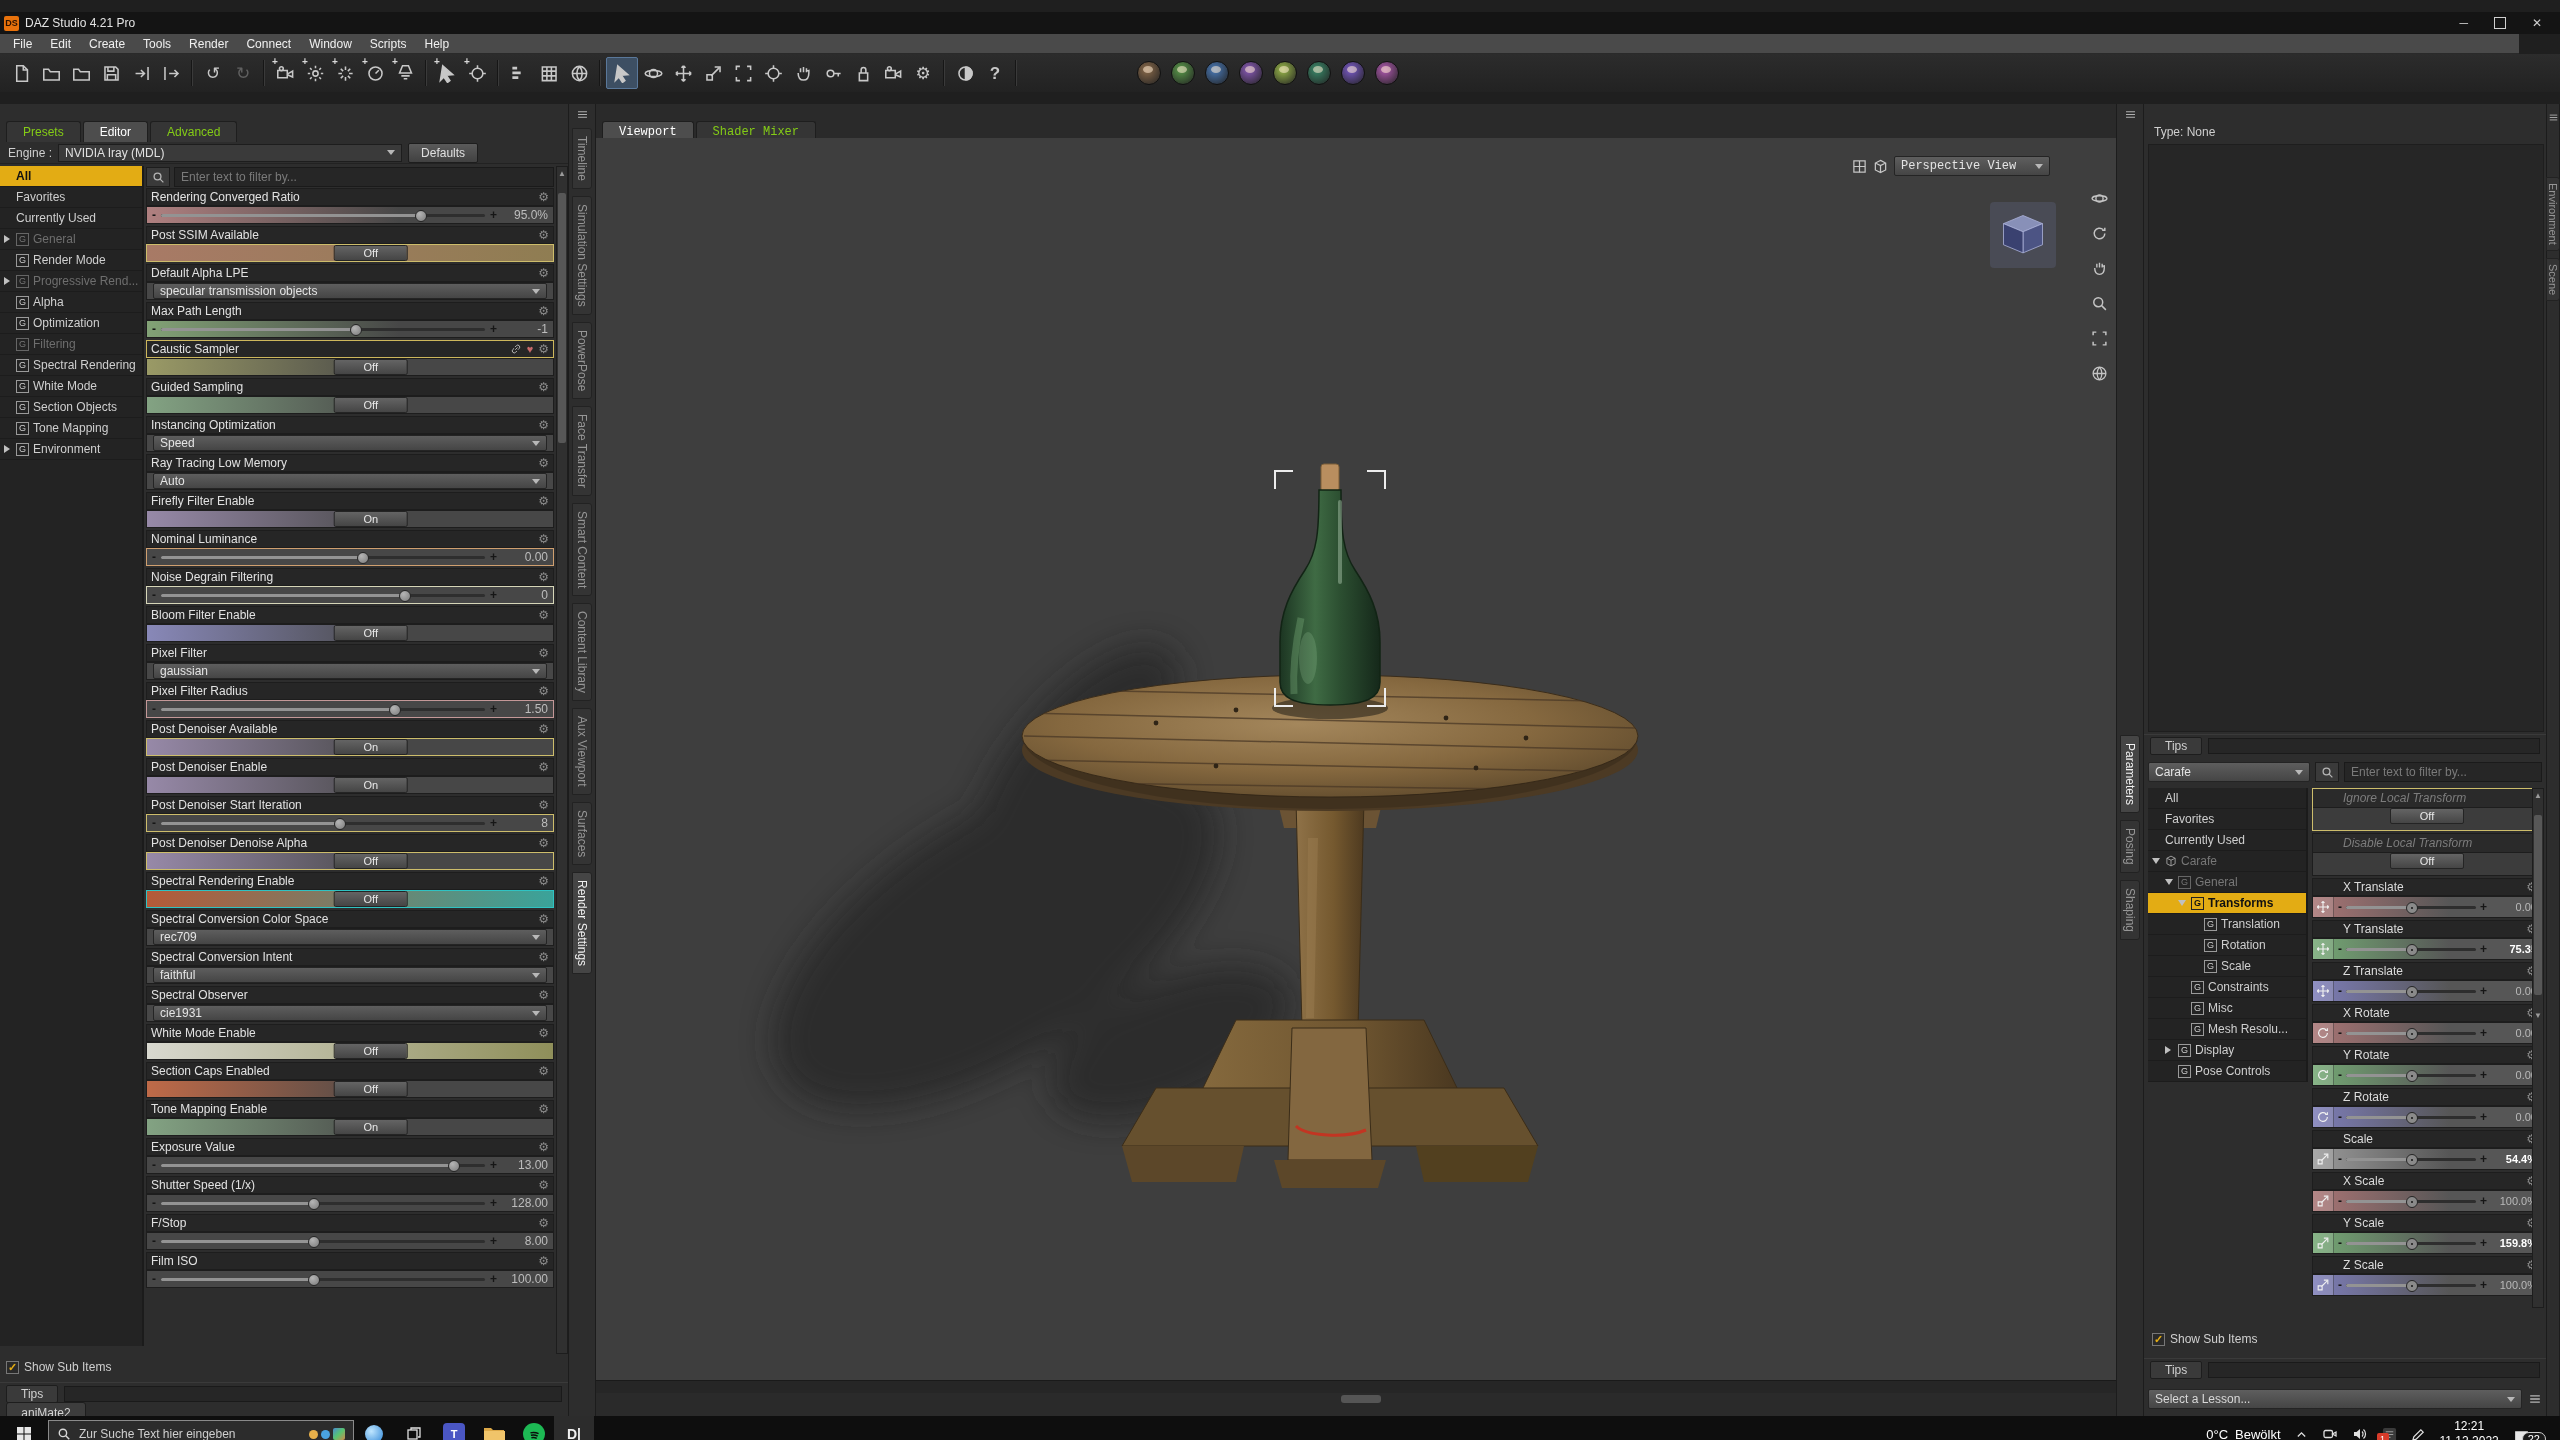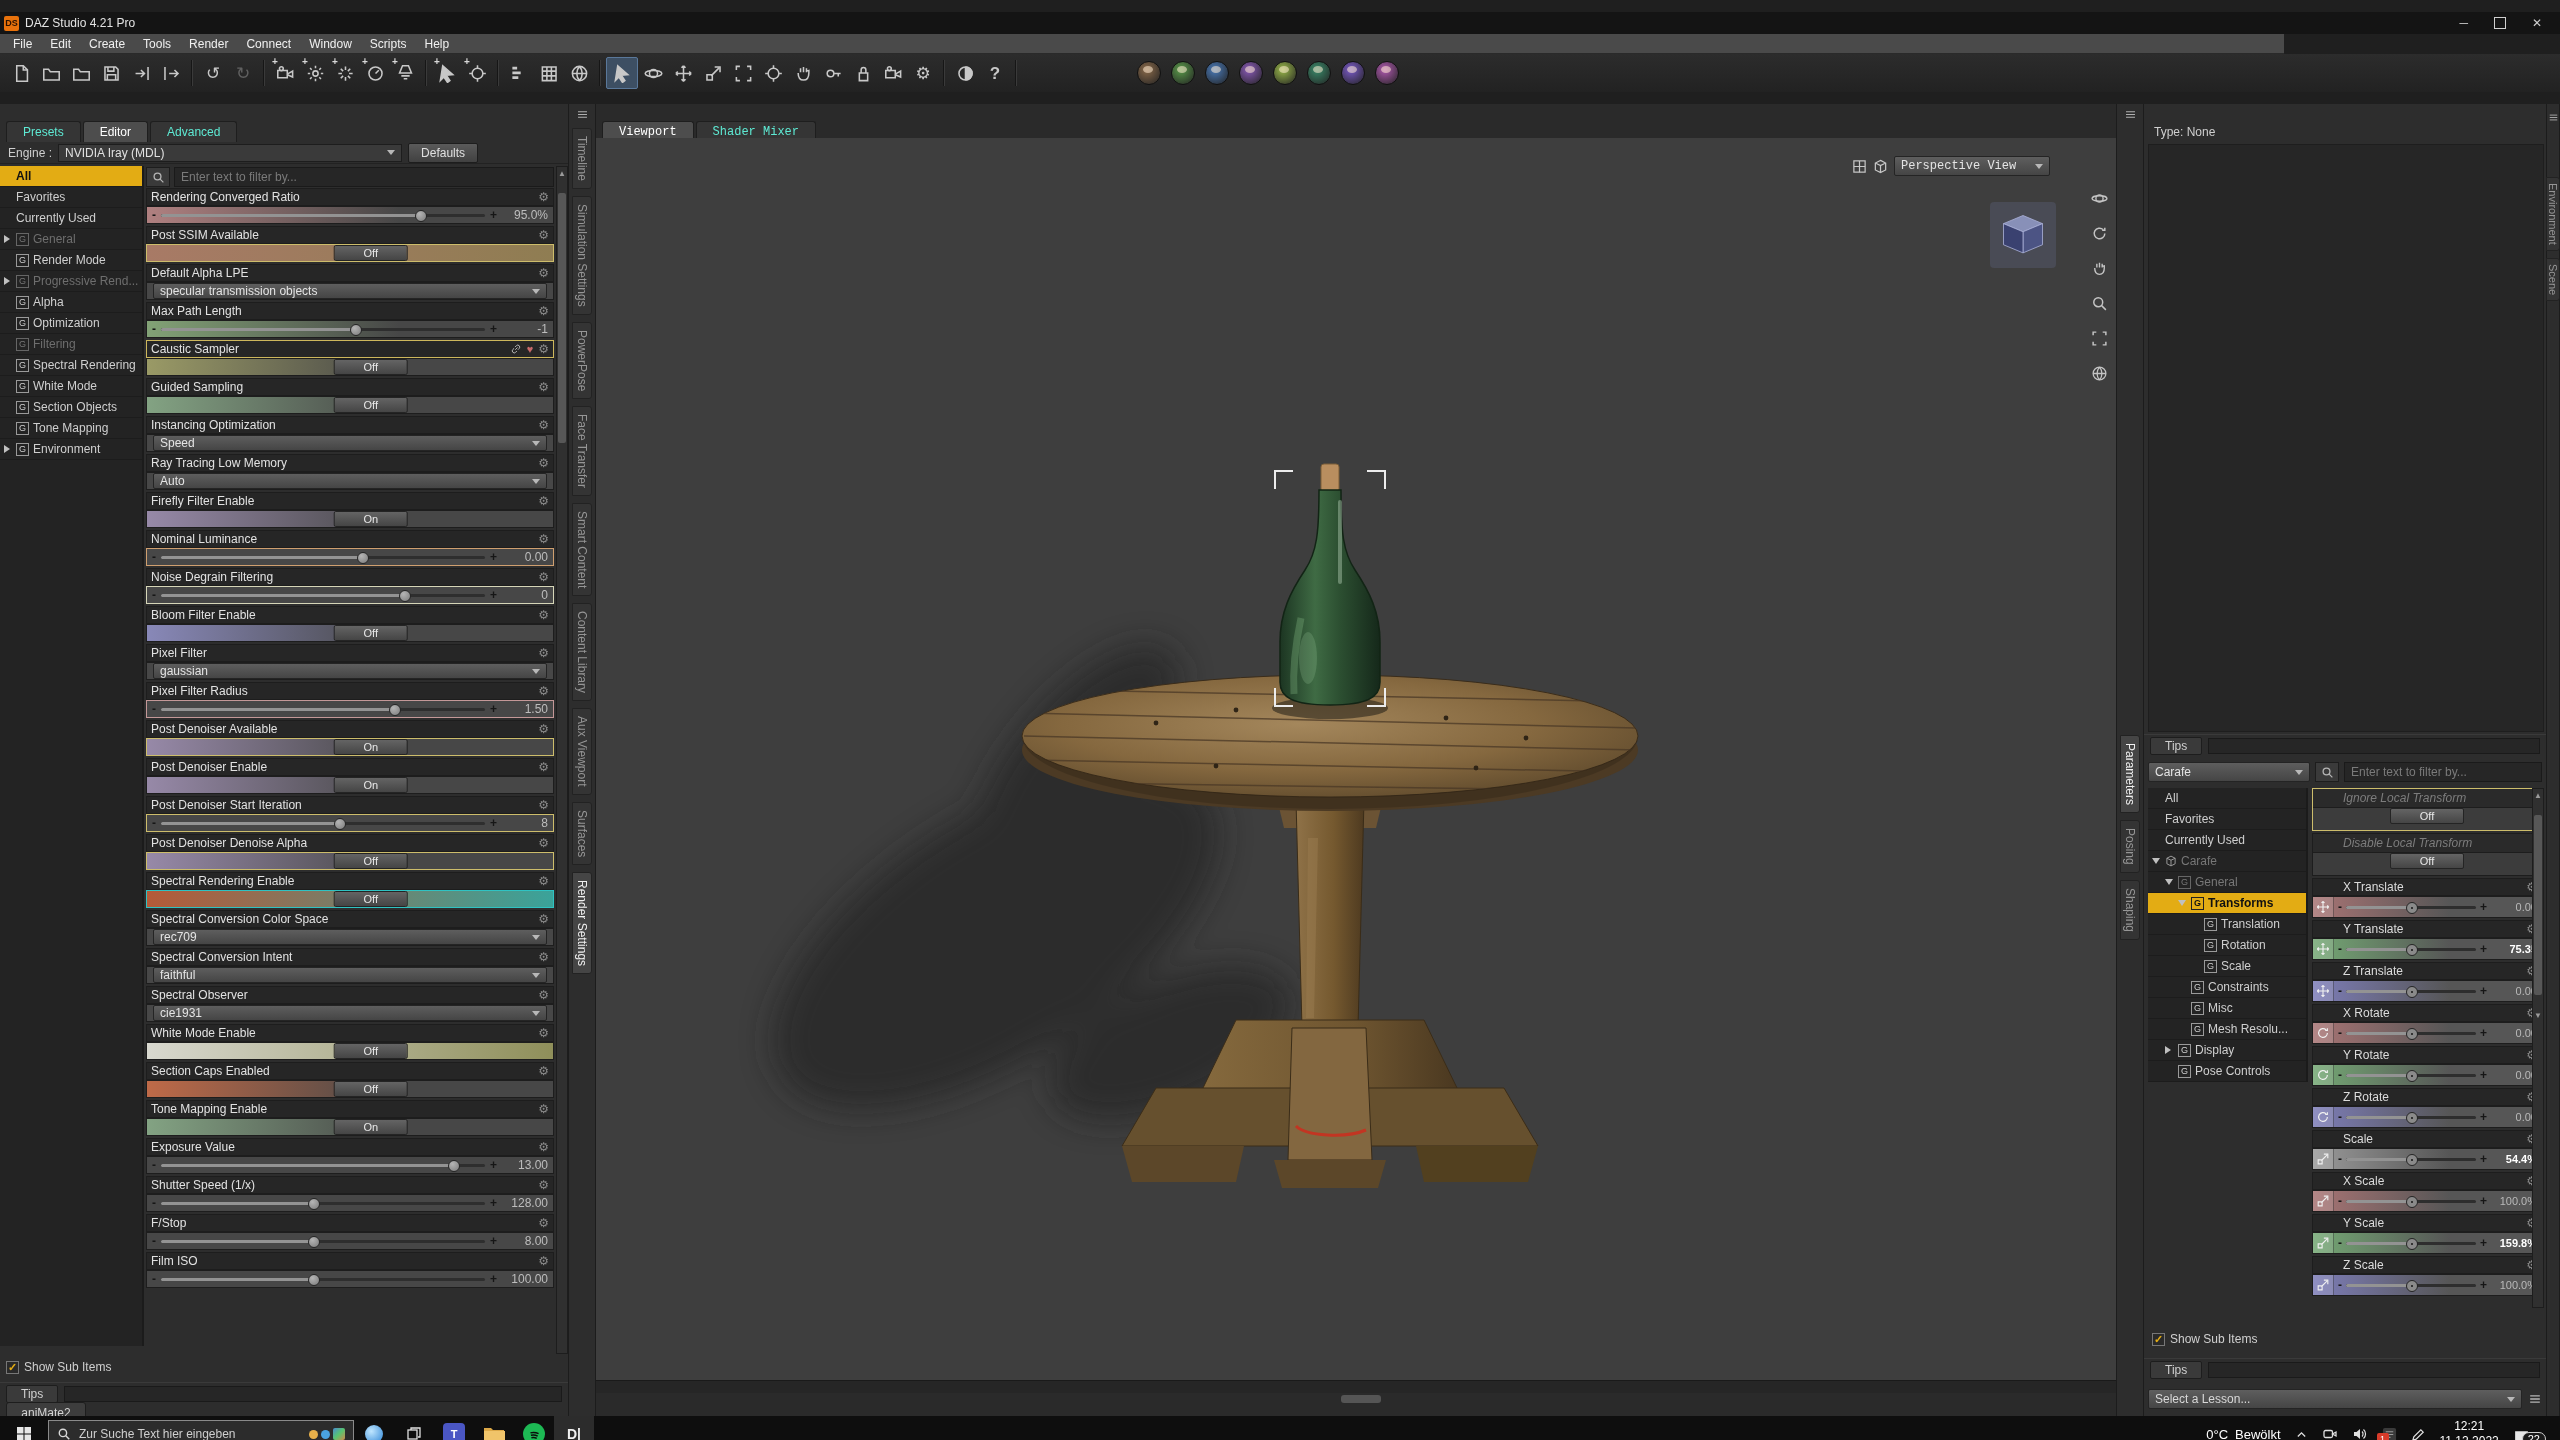--- a/index.html
+++ b/index.html
@@ -5,37 +5,37 @@
   html,body{margin:0;padding:0;background:#1a1a1a;font-family:"Liberation Sans",sans-serif;}
   #stage{position:relative;width:2560px;height:1440px;overflow:hidden;background:#1f1f1f;color:#ddd;font-size:12px;}
   .abs{position:absolute;margin-top:12px;}
   .ic{display:inline-flex;align-items:center;justify-content:center;vertical-align:middle;}
   .ic svg{display:block;}
   
   #titlebar{left:0;top:0;width:2560px;height:22px;background:#141414;display:flex;align-items:center;}
   #dslogo{width:15px;height:15px;margin:0 6px 0 4px;background:#e8720c;border-radius:2px;color:#2a1200;font-size:9px;font-weight:bold;display:flex;align-items:center;justify-content:center;}
   #wintitle{color:#e4e4e4;font-size:12px;}
   #winbtns{margin-left:auto;display:flex;align-items:center;gap:26px;padding-right:18px;color:#cfcfcf;font-size:12px;}
-  #menubar{left:0;top:22px;width:2284px;height:20px;background:#4a4a4a;display:flex;align-items:center;padding-left:4px;box-sizing:border-box;border-bottom:1px solid #2a2a2a;}
+  #menubar{left:0;top:22px;width:2519px;height:20px;background:#4a4a4a;display:flex;align-items:center;padding-left:4px;box-sizing:border-box;border-bottom:1px solid #2a2a2a;}
   .mitem{padding:2px 9px;color:#f0f0f0;}
   #toolbar{left:0;top:42px;width:2560px;height:38px;background:linear-gradient(#2c2c2c,#222);display:flex;align-items:center;padding-left:6px;box-sizing:border-box;}
   .tbtn{width:30px;height:30px;display:flex;align-items:center;justify-content:center;position:relative;}
   .tbtn.plus::after{content:"+";position:absolute;left:2px;top:-2px;color:#d8d8d8;font-size:10px;font-weight:bold;}
   .tbtn.dim{opacity:.35;}
   .tbtn.active{background:#3d4f63;border:1px solid #5a789a;border-radius:2px;}
   .tsep{width:1px;height:26px;background:#161616;border-right:1px solid #3a3a3a;margin:0 5px;}
   .tglyph{font-size:17px;color:#c8c8c8;line-height:1;}
   .avatar{width:22px;height:22px;border-radius:50%;margin:0 5px;border:1px solid #111;position:relative;}
   .avatar::after{content:"";position:absolute;left:5px;top:4px;width:10px;height:7px;border-radius:50%;background:rgba(255,235,210,.55);}
   
   #workspace{left:0;top:80px;width:2560px;height:1324px;background:#1f1f1f;}
   
   #ldock{left:0;top:0;width:568px;height:1324px;background:#2d2d2d;}
   .tabrow{display:flex;align-items:flex-end;height:22px;gap:2px;padding-left:6px;}
-  .tab{padding:3px 16px;background:#353535;color:#5eead4;border:1px solid #1e1e1e;border-bottom:none;border-radius:3px 3px 0 0;font-size:12px;}
+  .tab{padding:3px 16px;background:#353535;color:#84cc16;border:1px solid #1e1e1e;border-bottom:none;border-radius:3px 3px 0 0;font-size:12px;}
   .tab.active{background:#4d4d4d;color:#ffffff;}
   #engrow{left:0;top:26px;width:568px;height:22px;display:flex;align-items:center;padding-left:8px;box-sizing:border-box;gap:6px;background:#2d2d2d;border-bottom:1px solid #222;}
   #engval{width:330px;height:16px;background:#3a3a3a;border:1px solid #1d1d1d;display:flex;align-items:center;padding:0 6px;color:#e0e0e0;justify-content:space-between;}
   .cdn{width:0;height:0;border-left:4px solid transparent;border-right:4px solid transparent;border-top:5px solid #b8b8b8;display:inline-block;}
   #defaultsbtn{height:18px;padding:0 12px;background:linear-gradient(#5a5a5a,#414141);border:1px solid #1d1d1d;border-radius:2px;color:#e0e0e0;display:flex;align-items:center;}
   #cats{left:0;top:50px;width:142px;height:1180px;background:#232323;border-right:2px solid #1b1b1b;}
   .catrow{height:20px;display:flex;align-items:center;border-bottom:1px solid #1c1c1c;padding-left:4px;color:#cfcfcf;gap:4px;}
   .catrow.sel{background:#e3ac14;color:#111;font-weight:bold;}
   .catrow.dim{color:#6e6e6e;}
   .arr{width:0;height:0;border-top:4px solid transparent;border-bottom:4px solid transparent;border-left:6px solid #c0c0c0;display:inline-block;}

